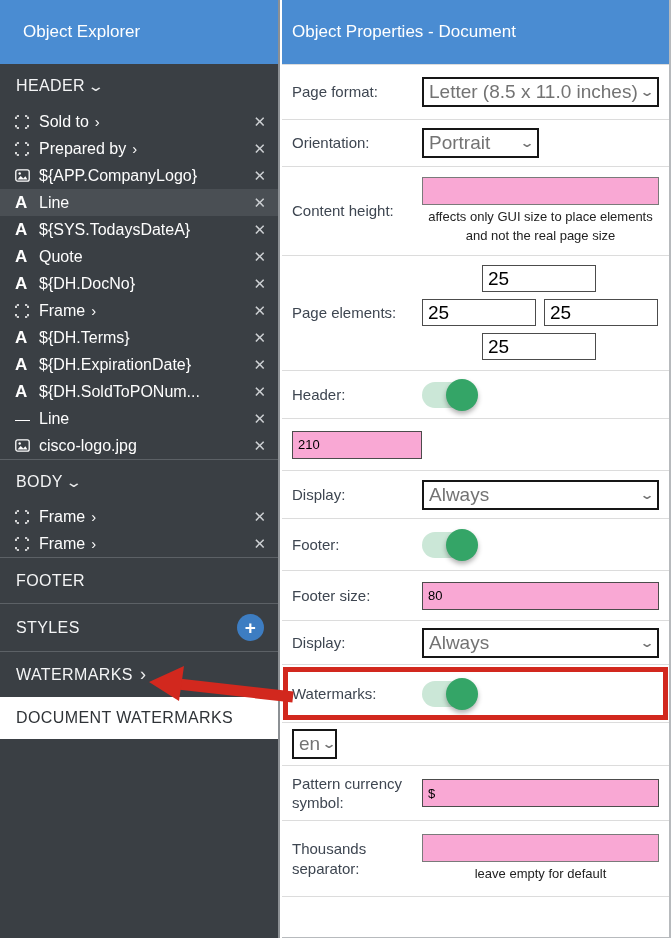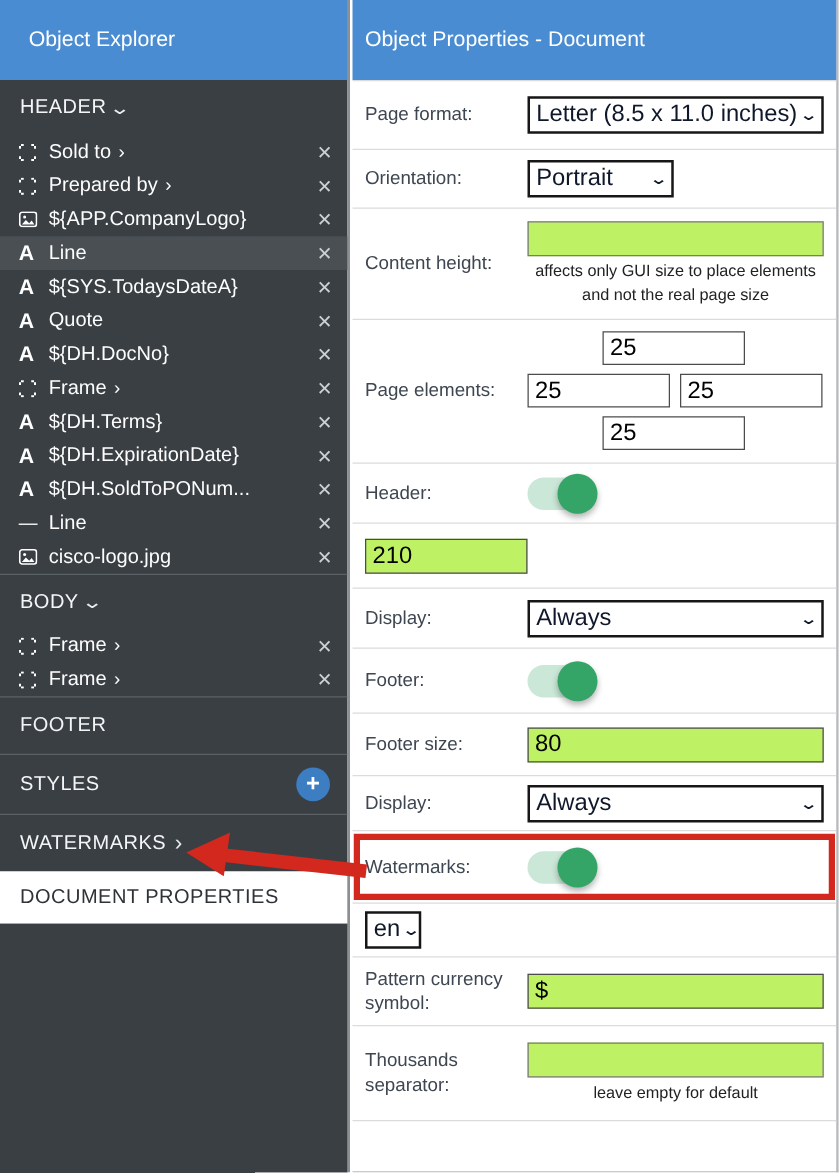--- a/index.html
+++ b/index.html
@@ -38,26 +38,26 @@
   .v-gap { position:absolute; left:280px; top:0; width:2px; height:938px; background:#fff; }
 
   
   .right-panel { position:absolute; left:282px; top:0; width:389px; height:938px;
     background:#fff; display:flex; flex-direction:column;
     border-right:2px solid #b7babd; border-bottom:1px solid #b7babd; }
   .prow { display:grid; grid-template-columns:130px 1fr; align-items:center;
     padding:0 10px; border-top:1px solid #dcdcdc; position:relative; flex:0 0 auto; }
   .prow:first-of-type { border-top:none; }
   .flabel { color:#3e4651; font-size:15px; line-height:1.3; padding-right:6px; }
-  .finput { width:100%; height:28px; border:1px solid #4c4c4c; font-size:19px;
-    color:#000; padding:0 5px; font-family:"Liberation Sans",sans-serif; background:#bef264; }
+  .finput { width:100%; height:28px; border:1px solid #4c4c4c; font-size:13px;
+    color:#000; padding:0 5px; font-family:"Liberation Sans",sans-serif; background:#f9a8d4; }
   .finput.light { border:1px solid #7a7a7a; }
   .sel { border:2px solid #161616; height:30px; background:#fff; display:flex;
     align-items:center; justify-content:space-between; padding:0 5px;
-    font-size:19px; color:#0f172a; cursor:pointer; }
+    font-size:19px; color:#737373; cursor:pointer; }
   .sel .sc { font-size:12px; font-weight:bold; transform:scaleX(1.5); margin-left:4px; }
   .sel.w-full { width:100%; }
   .sel.w-portrait { width:117px; }
   .sel.w-en { width:45px; }
   .hint { font-size:13px; color:#222; line-height:1.4; margin-top:3px;text-align:center; }
   .toggle { position:relative; width:54px; height:26px; border-radius:13px;
     background:#cbe7d7; cursor:pointer; }
   .toggle .knob { position:absolute; right:-2px; top:-3px; width:32px; height:32px;
     border-radius:50%; background:#34a567; box-shadow:0 3px 5px rgba(0,0,0,.3); }
   .margins-box { position:relative; height:96px; }
@@ -216,21 +216,21 @@
     <div class="section-head bt" style="height:48px">
       <span>STYLES</span>
       <span class="plus-btn">+</span>
     </div>
 
     <div class="section-head bt" style="height:46px">
       <span>WATERMARKS</span>
       <span class="chev-r">›</span>
     </div>
 
-    <div class="white-band">DOCUMENT PROPERTIES</div>
+    <div class="white-band">DOCUMENT WATERMARKS</div>
     <div class="left-filler"></div>
   </div>
 
   <div class="v-divider"></div>
   <div class="v-gap"></div>
 
   <div class="right-panel">
     <div class="panel-title" style="padding-left:10px">Object Properties - Document</div>
 
     <div class="prow r-pageformat">

